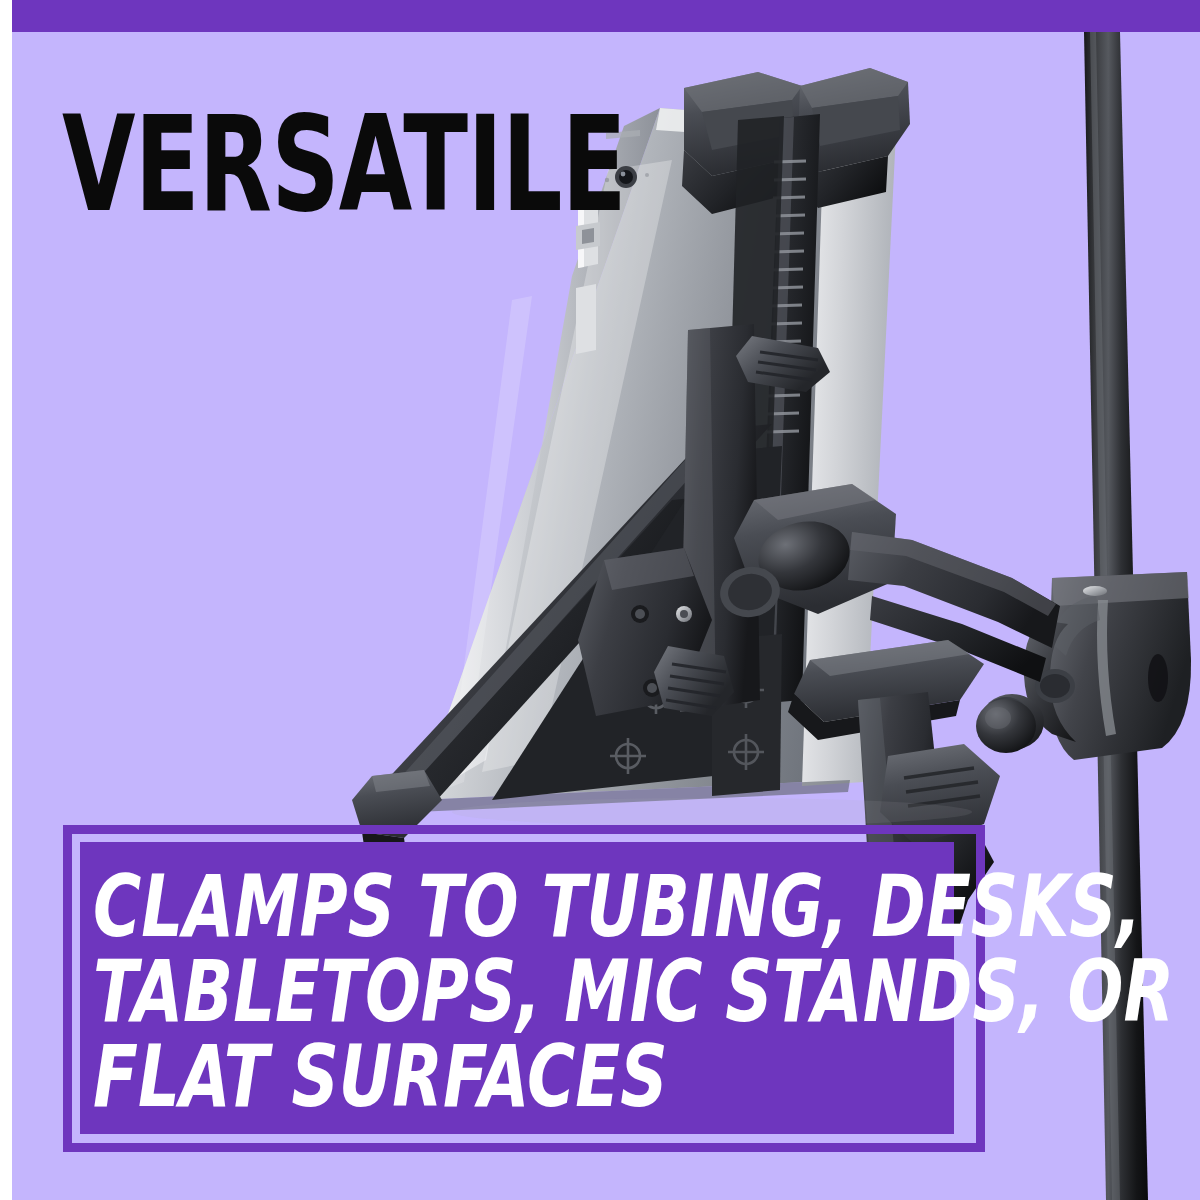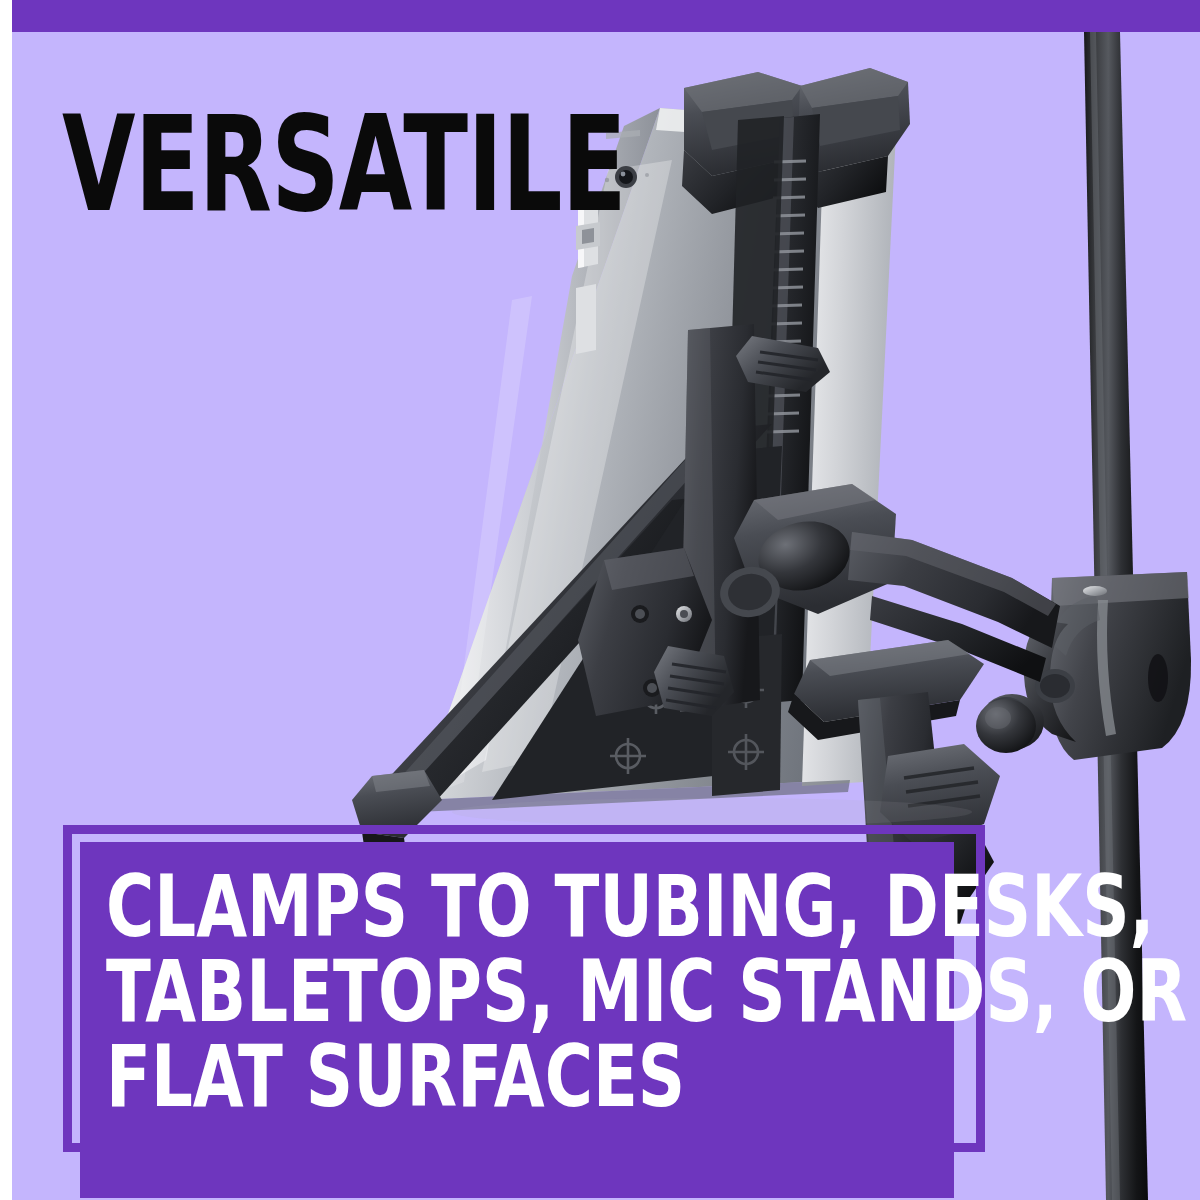--- a/index.html
+++ b/index.html
@@ -67,25 +67,26 @@
     border: 9px solid #6E36BE;
     box-sizing: border-box;
     background: transparent;
     z-index: 35;
   }
   #caption-box {
     position: absolute;
     left: 68px;
     top: 842px;
     width: 874px;
-    height: 356px;
+    height: 292px;
     background: #6E36BE;
     z-index: 36;
     box-sizing: border-box;
-    padding: 22px 0 0 26px;
+    padding: 22px 0 0 13px;
+    font-style: italic;
   }
   .caption-line {
     color: #ffffff;
     font-family: "Liberation Sans Narrow", "DejaVu Sans Condensed", "Liberation Sans", sans-serif;
     font-weight: 700;
     font-size: 86px;
     line-height: 85px;
     letter-spacing: 0px;
     transform: scaleX(0.85);
     transform-origin: left center;

